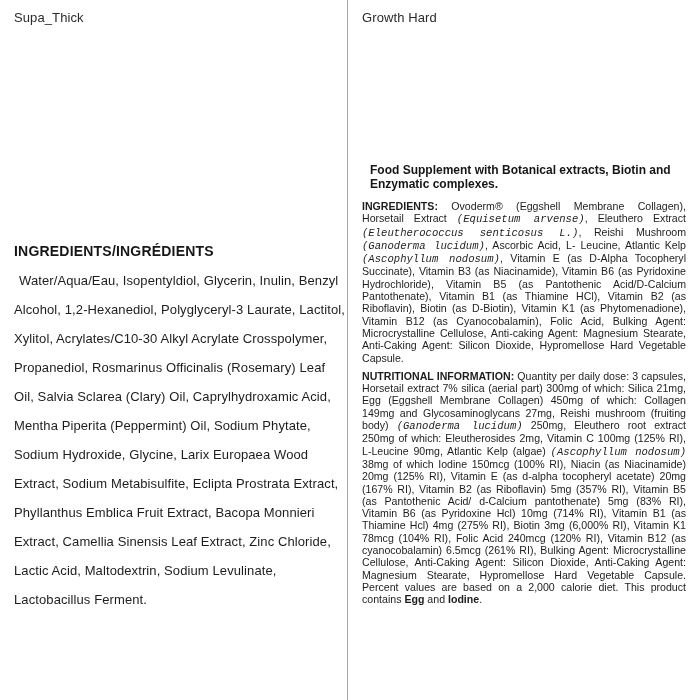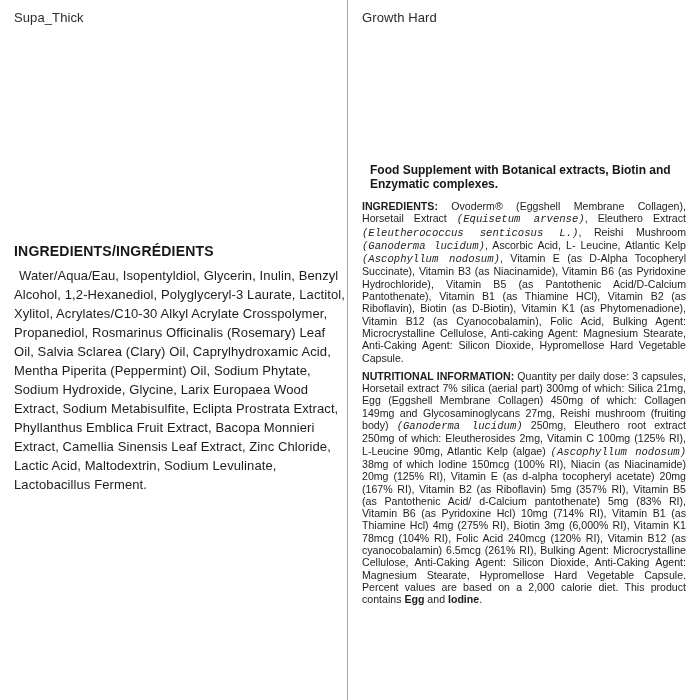--- a/index.html
+++ b/index.html
@@ -41,21 +41,21 @@
   }
   .left-heading {
     font-size: 14px;
     font-weight: bold;
     letter-spacing: 0.2px;
     color: #161616;
     margin-bottom: 7px;
   }
   .left-body {
     font-size: 13px;
-    line-height: 19px;
+    line-height: 29px;
     color: #1d1d1d;
     text-indent: 5px;
     letter-spacing: 0.1px;
   }
 
   
   .right-block {
     position: absolute;
     left: 362px;
     top: 163px;

